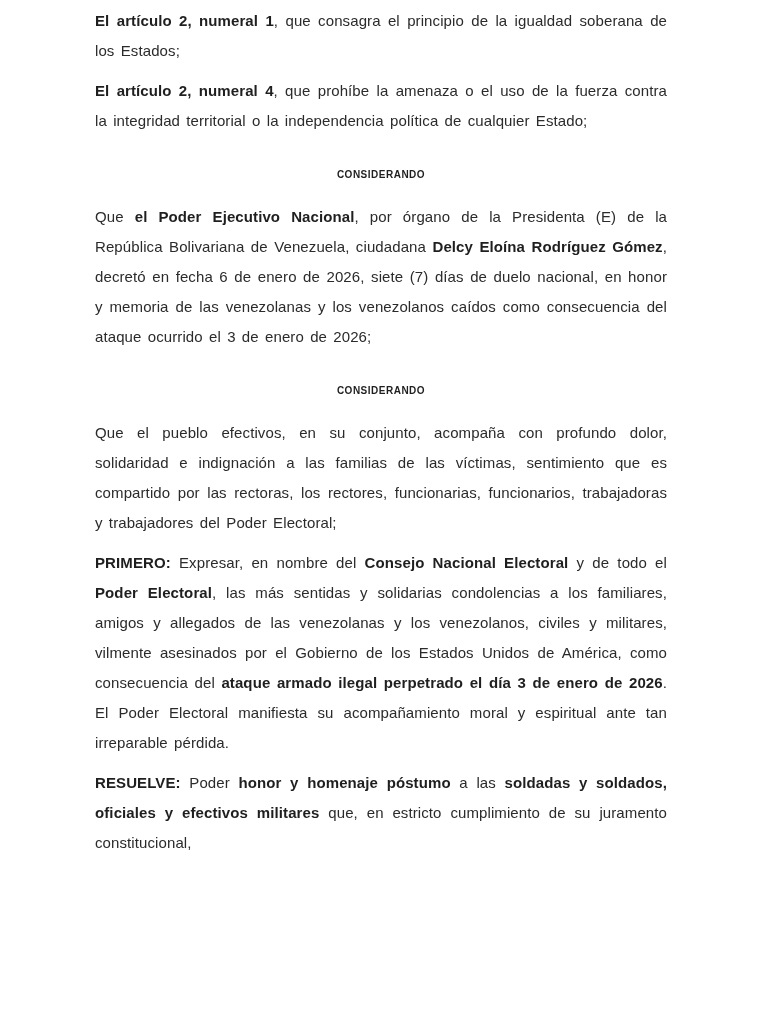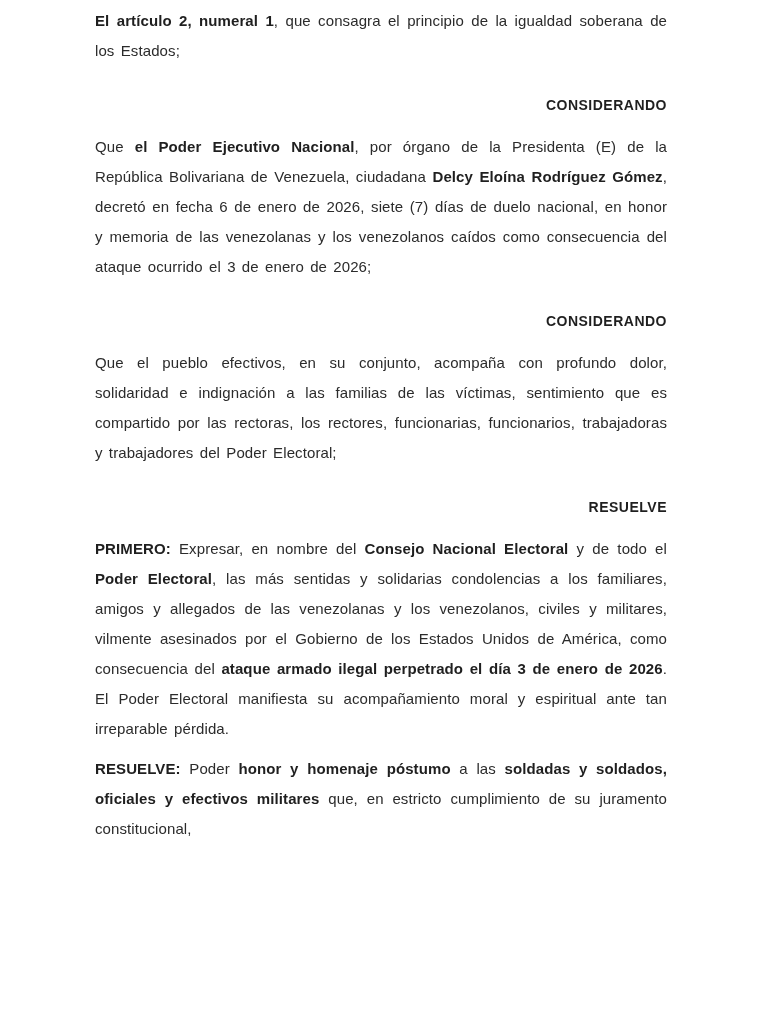--- a/index.html
+++ b/index.html
@@ -29,39 +29,39 @@
     text-align: justify;
     text-justify: inter-word;
     letter-spacing: 0.1px;
     word-spacing: 2px;
   }
   .para:last-child {
     margin-bottom: 0;
   }
   .heading {
     margin: 24px 0 12px 0;
-    font-size: 14px;
+    font-size: 10px;
     line-height: 30px;
     font-weight: bold;
-    text-align: right;
+    text-align: center;
     letter-spacing: 0.5px;
     color: #1f1f1f;
   }
   .b {
     font-weight: bold;
     color: #1f1f1f;
   }
 </style>
 </head>
 <body>
 
 <div class="page">
   <div>
       <p class="para"><span class="b">El artículo 2, numeral 1</span><span>, que consagra el principio de la igualdad soberana de los Estados;</span></p>
+      <p class="para"><span class="b">El artículo 2, numeral 4</span><span>, que prohíbe la amenaza o el uso de la fuerza contra la integridad territorial o la independencia política de cualquier Estado;</span></p>
       <div class="heading">CONSIDERANDO</div>
       <p class="para"><span>Que </span><span class="b">el Poder Ejecutivo Nacional</span><span>, por órgano de la Presidenta (E) de la República Bolivariana de Venezuela, ciudadana </span><span class="b">Delcy Eloína Rodríguez Gómez</span><span>, decretó en fecha 6 de enero de 2026, siete (7) días de duelo nacional, en honor y memoria de las venezolanas y los venezolanos caídos como consecuencia del ataque ocurrido el 3 de enero de 2026;</span></p>
       <div class="heading">CONSIDERANDO</div>
       <p class="para"><span>Que el pueblo efectivos, en su conjunto, acompaña con profundo dolor, solidaridad e indignación a las familias de las víctimas, sentimiento que es compartido por las rectoras, los rectores, funcionarias, funcionarios, trabajadoras y trabajadores del Poder Electoral;</span></p>
-      <div class="heading">RESUELVE</div>
       <p class="para"><span class="b">PRIMERO:</span><span> Expresar, en nombre del </span><span class="b">Consejo Nacional Electoral</span><span> y de todo el </span><span class="b">Poder Electoral</span><span>, las más sentidas y solidarias condolencias a los familiares, amigos y allegados de las venezolanas y los venezolanos, civiles y militares, vilmente asesinados por el Gobierno de los Estados Unidos de América, como consecuencia del </span><span class="b">ataque armado ilegal perpetrado el día 3 de enero de 2026</span><span>. El Poder Electoral manifiesta su acompañamiento moral y espiritual ante tan irreparable pérdida.</span></p>
       <p class="para"><span class="b">RESUELVE:</span><span> Poder </span><span class="b">honor y homenaje póstumo</span><span> a las </span><span class="b">soldadas y soldados, oficiales y efectivos militares</span><span> que, en estricto cumplimiento de su juramento constitucional, </span></p>
     </div>
 </div>
 
 </body></html>

